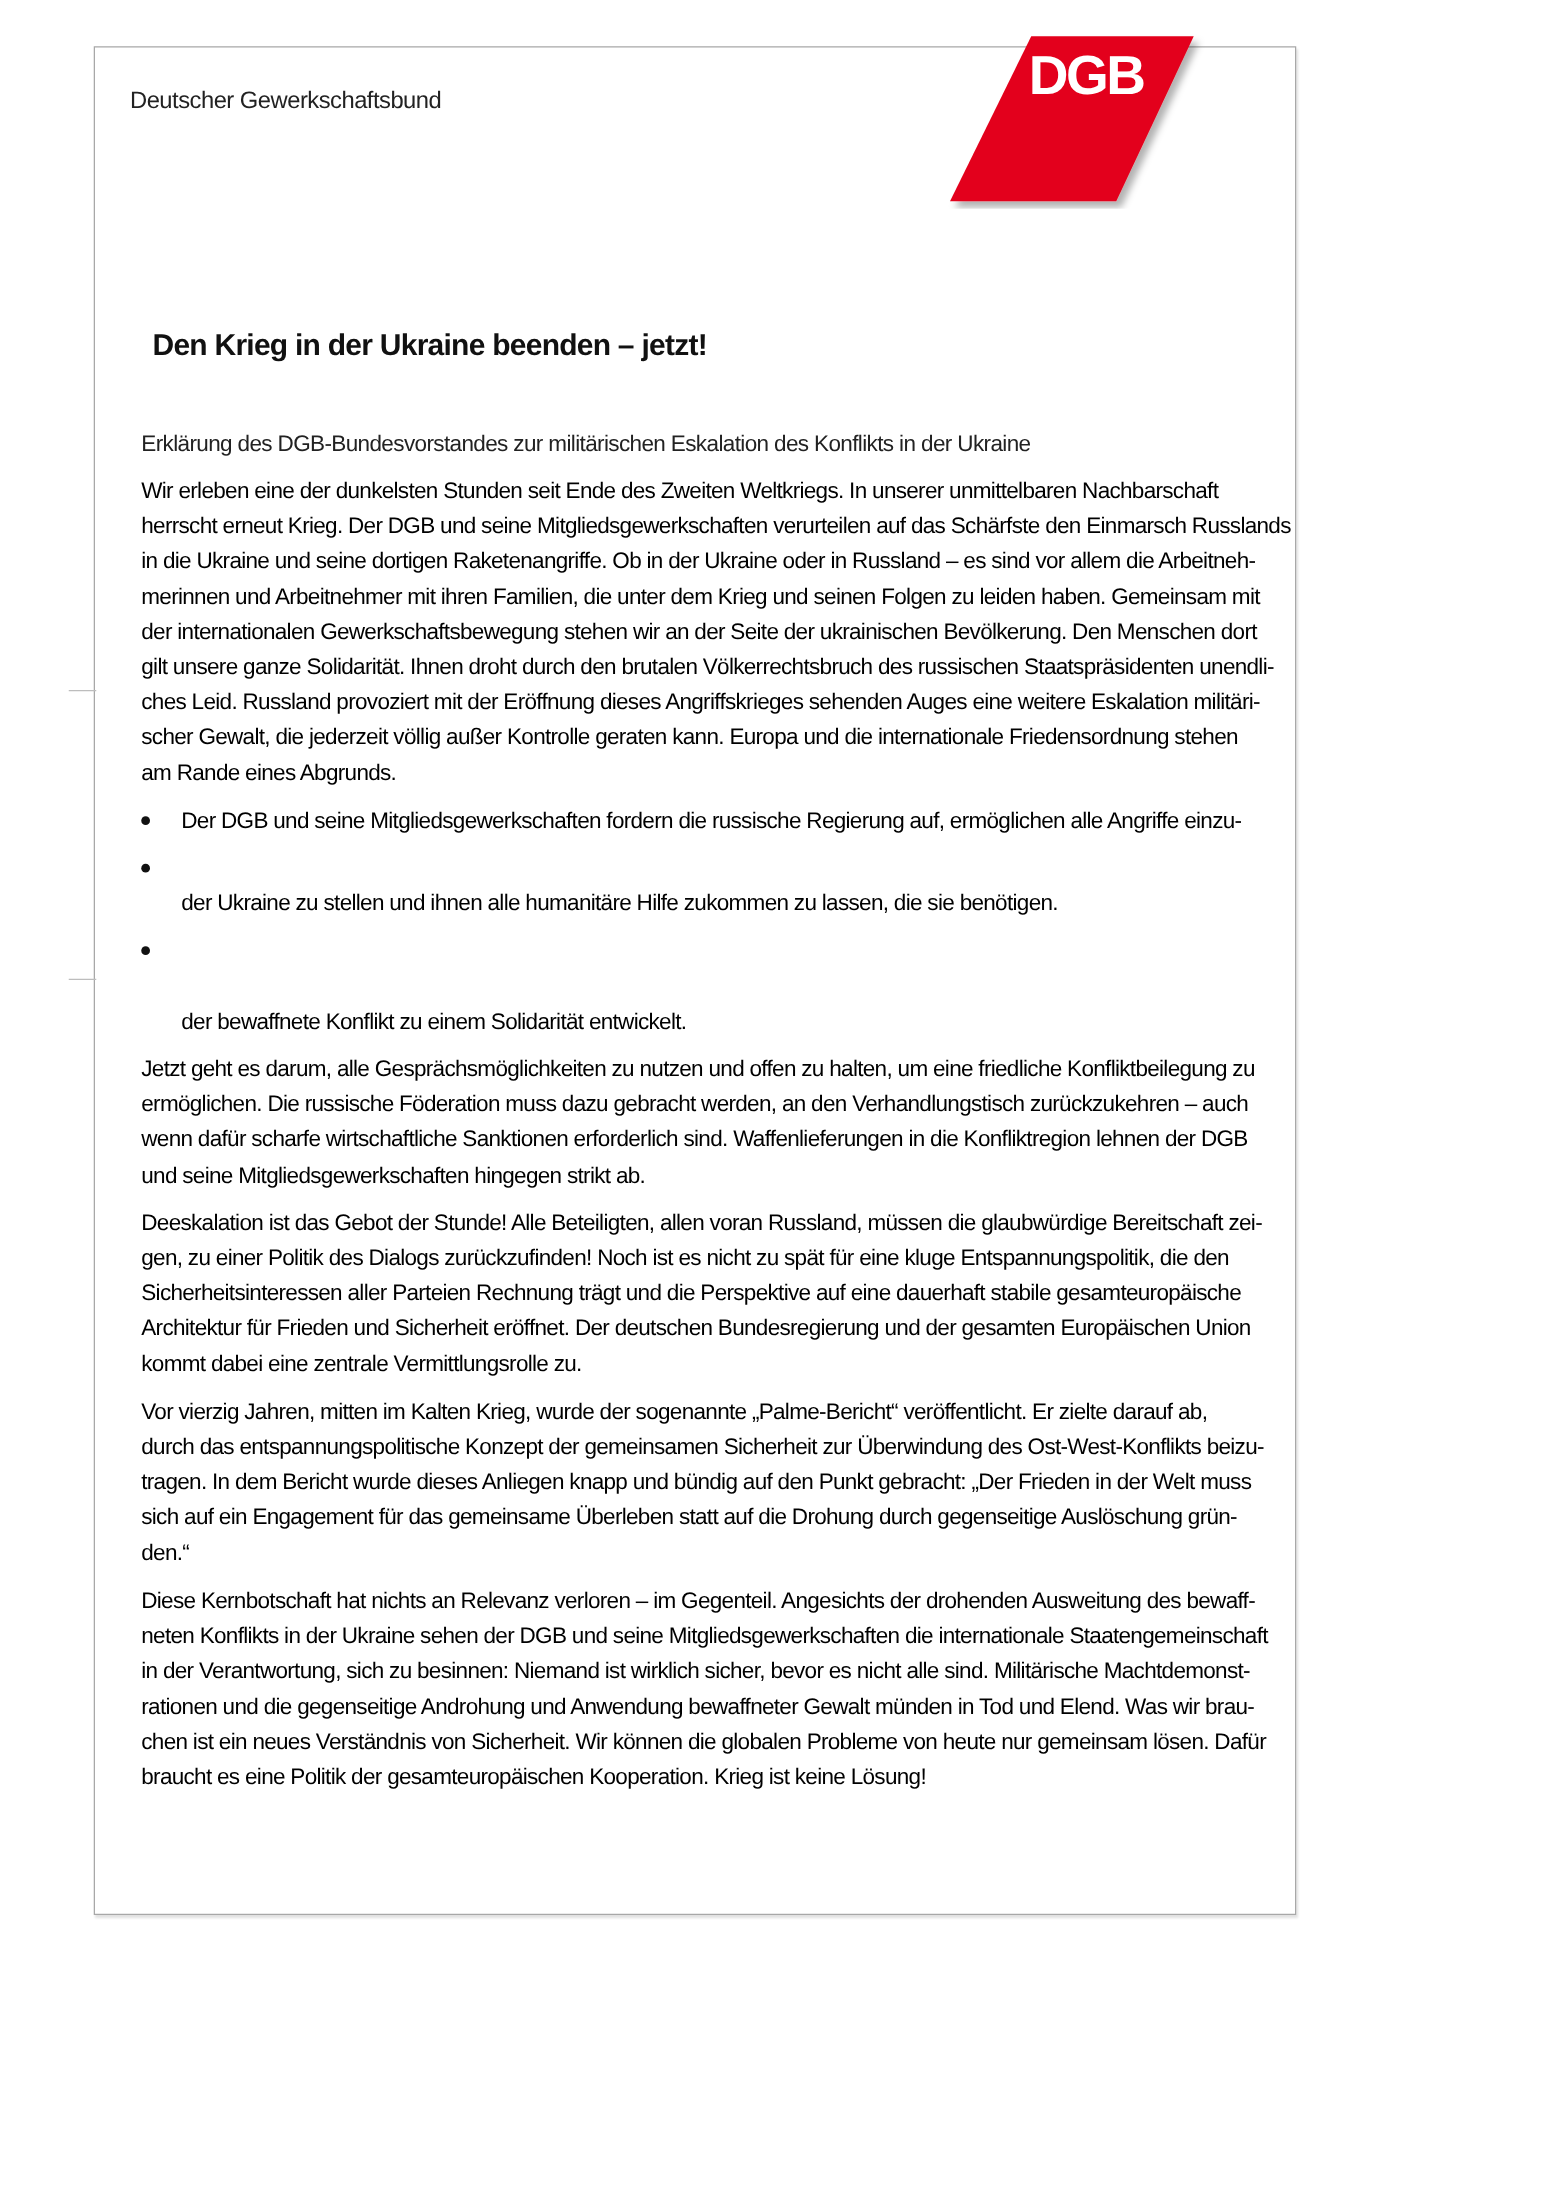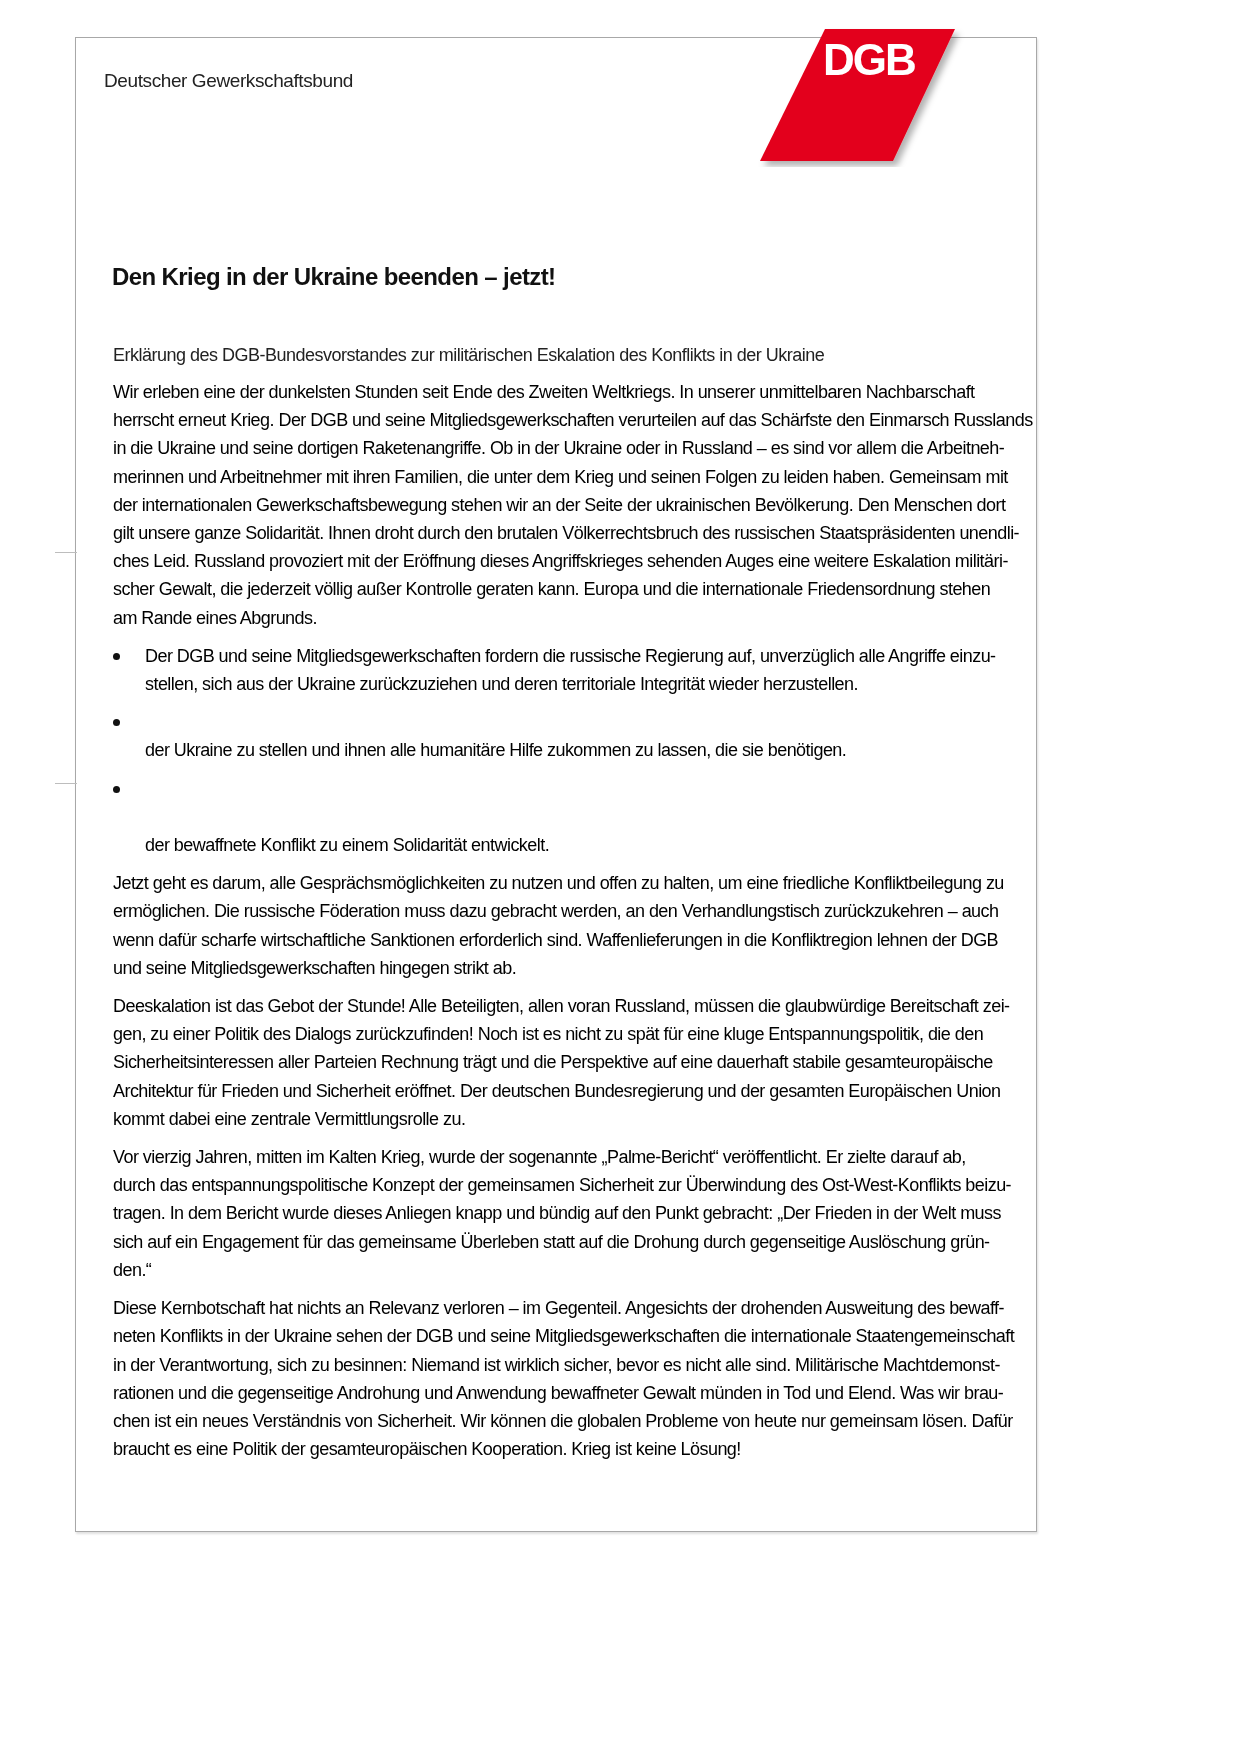--- a/index.html
+++ b/index.html
@@ -3,21 +3,21 @@
 <meta charset="utf-8">
 <style>
   html, body { margin: 0; padding: 0; background: #ffffff; }
   body { width: 1240px; height: 1753px; position: relative; overflow: hidden;
          font-family: "Liberation Sans", "DejaVu Sans", sans-serif; color: #1a1a1a; }
   .frame { position: absolute; left: 75px; top: 37px; width: 960px; height: 1493px;
            border: 1.5px solid #a8a8a8; box-shadow: 1px 2px 2px rgba(0,0,0,0.12); background: #fff; }
   .org { position: absolute; left: 104px; top: 70px; font-size: 19px; letter-spacing: -0.4px; color: #222; }
   .logo { position: absolute; left: 755px; top: 27px; width: 210px; height: 140px; }
   .logo svg { display: block; }
-  .title { position: absolute; left: 112px; top: 263px; font-size: 24px; font-weight: bold; letter-spacing: -0.6px; color: #111; }
+  .title { position: absolute; left: 122px; top: 263px; font-size: 24px; font-weight: bold; letter-spacing: -0.6px; color: #111; }
   .subtitle { position: absolute; left: 113px; top: 325px; font-size: 18px; letter-spacing: -0.5px; color: #222; margin-top: 20px; }
   .body { position: absolute; left: 113px; top: 378px; width: 910px; font-size: 18px; line-height: 28.2px; letter-spacing: -0.55px; color: #000000; }
   .body p { margin: 0 0 10px 0; white-space: nowrap; }
   .body ul { list-style: none; margin: 0 0 10px 0; padding: 0; }
   .body li { position: relative; padding-left: 32px; margin-bottom: 10px; white-space: nowrap; }
   .bullet { position: absolute; left: 0; top: 11px; width: 7px; height: 7px; border-radius: 50%; background: #111; }
   .mark { position: absolute; left: 55px; width: 22px; height: 1px; background: #bdbdbd; }
 </style>
 </head>
 <body>
@@ -40,21 +40,21 @@
     <text x="68" y="48" font-family="Liberation Sans, sans-serif" font-weight="bold" font-size="44" fill="#ffffff" letter-spacing="-2">DGB</text>
   </svg>
 </div>
 
 <div class="title">Den Krieg in der Ukraine beenden – jetzt!</div>
 <div class="subtitle">Erklärung des DGB-Bundesvorstandes zur militärischen Eskalation des Konflikts in der Ukraine</div>
 
 <div class="body">
   <p><span>Wir erleben eine der dunkelsten Stunden seit Ende des Zweiten Weltkriegs. In unserer unmittelbaren Nachbarschaft</span><br><span>herrscht erneut Krieg. Der DGB und seine Mitgliedsgewerkschaften verurteilen auf das Schärfste den Einmarsch Russlands</span><br><span>in die Ukraine und seine dortigen Raketenangriffe. Ob in der Ukraine oder in Russland – es sind vor allem die Arbeitneh-</span><br><span>merinnen und Arbeitnehmer mit ihren Familien, die unter dem Krieg und seinen Folgen zu leiden haben. Gemeinsam mit</span><br><span>der internationalen Gewerkschaftsbewegung stehen wir an der Seite der ukrainischen Bevölkerung. Den Menschen dort</span><br><span>gilt unsere ganze Solidarität. Ihnen droht durch den brutalen Völkerrechtsbruch des russischen Staatspräsidenten unendli-</span><br><span>ches Leid. Russland provoziert mit der Eröffnung dieses Angriffskrieges sehenden Auges eine weitere Eskalation militäri-</span><br><span>scher Gewalt, die jederzeit völlig außer Kontrolle geraten kann. Europa und die internationale Friedensordnung stehen</span><br><span>am Rande eines Abgrunds.</span></p>
   <ul>
-    <li><span class="bullet"></span><span>Der DGB und seine Mitgliedsgewerkschaften fordern die russische Regierung auf, unverzüglich alle Angriffe einzu-</span><br><span>stellen, sich aus der Ukraine zurückzuziehen und deren territoriale Integrität wieder herzustellen.</span></li>
+    <li><span class="bullet"></span><span>Der DGB und seine Mitgliedsgewerkschaften fordern die russische Regierung auf, ermöglichen alle Angriffe einzu-</span><br></li>
     <li><span class="bullet"></span><br><span>der Ukraine zu stellen und ihnen alle humanitäre Hilfe zukommen zu lassen, die sie benötigen.</span></li>
     <li><span class="bullet"></span><br><br><span>der bewaffnete Konflikt zu einem Solidarität entwickelt.</span></li>
   </ul>
   <p><span>Jetzt geht es darum, alle Gesprächsmöglichkeiten zu nutzen und offen zu halten, um eine friedliche Konfliktbeilegung zu</span><br><span>ermöglichen. Die russische Föderation muss dazu gebracht werden, an den Verhandlungstisch zurückzukehren – auch</span><br><span>wenn dafür scharfe wirtschaftliche Sanktionen erforderlich sind. Waffenlieferungen in die Konfliktregion lehnen der DGB</span><br><span>und seine Mitgliedsgewerkschaften hingegen strikt ab.</span></p>
   <p><span>Deeskalation ist das Gebot der Stunde! Alle Beteiligten, allen voran Russland, müssen die glaubwürdige Bereitschaft zei-</span><br><span>gen, zu einer Politik des Dialogs zurückzufinden! Noch ist es nicht zu spät für eine kluge Entspannungspolitik, die den</span><br><span>Sicherheitsinteressen aller Parteien Rechnung trägt und die Perspektive auf eine dauerhaft stabile gesamteuropäische</span><br><span>Architektur für Frieden und Sicherheit eröffnet. Der deutschen Bundesregierung und der gesamten Europäischen Union</span><br><span>kommt dabei eine zentrale Vermittlungsrolle zu.</span></p>
   <p><span>Vor vierzig Jahren, mitten im Kalten Krieg, wurde der sogenannte „Palme-Bericht“ veröffentlicht. Er zielte darauf ab,</span><br><span>durch das entspannungspolitische Konzept der gemeinsamen Sicherheit zur Überwindung des Ost-West-Konflikts beizu-</span><br><span>tragen. In dem Bericht wurde dieses Anliegen knapp und bündig auf den Punkt gebracht: „Der Frieden in der Welt muss</span><br><span>sich auf ein Engagement für das gemeinsame Überleben statt auf die Drohung durch gegenseitige Auslöschung grün-</span><br><span>den.“</span></p>
   <p><span>Diese Kernbotschaft hat nichts an Relevanz verloren – im Gegenteil. Angesichts der drohenden Ausweitung des bewaff-</span><br><span>neten Konflikts in der Ukraine sehen der DGB und seine Mitgliedsgewerkschaften die internationale Staatengemeinschaft</span><br><span>in der Verantwortung, sich zu besinnen: Niemand ist wirklich sicher, bevor es nicht alle sind. Militärische Machtdemonst-</span><br><span>rationen und die gegenseitige Androhung und Anwendung bewaffneter Gewalt münden in Tod und Elend. Was wir brau-</span><br><span>chen ist ein neues Verständnis von Sicherheit. Wir können die globalen Probleme von heute nur gemeinsam lösen. Dafür</span><br><span>braucht es eine Politik der gesamteuropäischen Kooperation. Krieg ist keine Lösung!</span></p>
 </div>
 
 </body></html>

